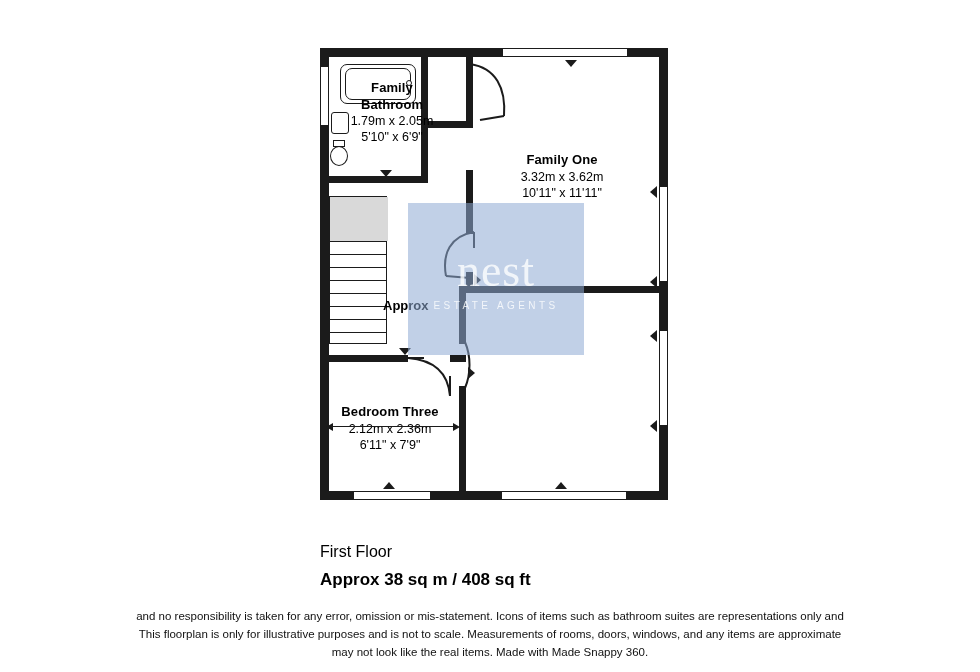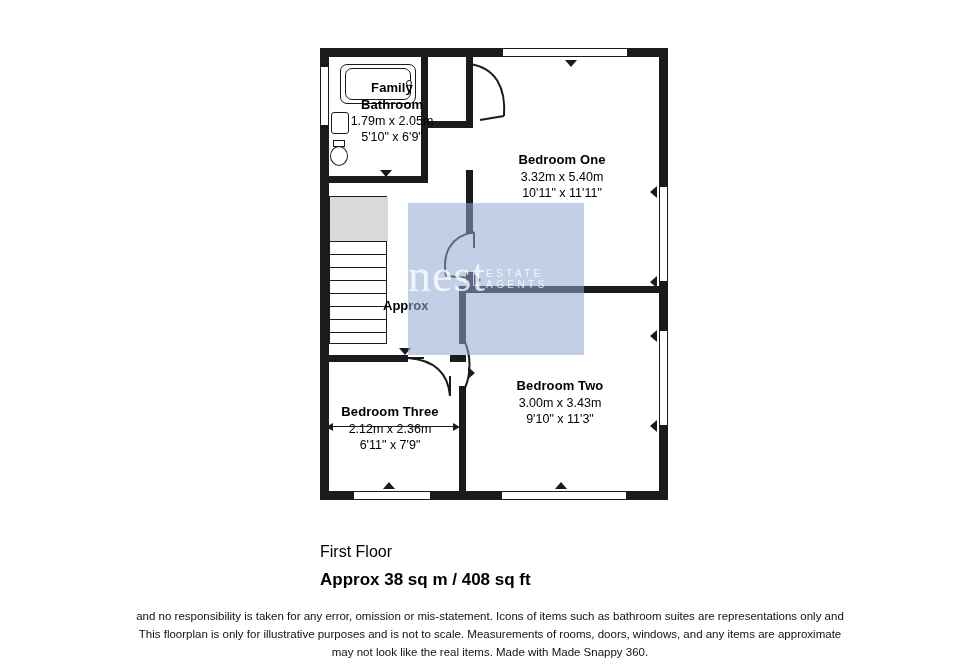--- a/index.html
+++ b/index.html
@@ -140,21 +140,21 @@
 
   
   .watermark {
     position: absolute;
     left: 408px;
     top: 203px;
     width: 176px;
     height: 152px;
     background: rgba(142, 170, 212, 0.55);
     display: flex;
-    flex-direction: row;
+    flex-direction: column;
     align-items: center;
     justify-content: center;
     pointer-events: none;
   }
   .wm-main {
     font-family: "Liberation Serif", serif;
     font-size: 46px;
     color: rgba(255,255,255,0.78);
     letter-spacing: 1px;
     line-height: 1;
@@ -280,30 +280,25 @@
     </svg>
 
     <div class="room-label" style="left:330px; top:80px; width:100px;padding-left:12px;">
       <div class="room-name">Family</div>
       <div class="room-name">Bathroom</div>
       <div class="room-dim">1.79m x 2.05m</div>
       <div class="room-dim">5'10" x 6'9"</div>
     </div>
 
     <div class="room-label" style="left:466px; top:152px; width:192px;">
-      <div class="room-name">Bedroom One</div>
-      <div class="room-dim">3.32m x 5.40m</div>
+      <div class="room-name">Family One</div>
+      <div class="room-dim">3.32m x 3.62m</div>
       <div class="room-dim">10'11" x 11'11"</div>
     </div>
 
-    <div class="room-label" style="left:463px; top:378px; width:194px;">
-      <div class="room-name">Bedroom Two</div>
-      <div class="room-dim">3.00m x 3.43m</div>
-      <div class="room-dim">9'10" x 11'3"</div>
-    </div>
 
     <div class="room-label" style="left:330px; top:404px; width:120px;">
       <div class="room-name">Bedroom Three</div>
       <div class="room-dim">2.12m x 2.36m</div>
       <div class="room-dim">6'11" x 7'9"</div>
     </div>
 
     <div class="landing-label" style="left:383px; top:298px;">Approx</div>
 
     <div class="dim-arrow" style="left:326px; top:422px; width:134px;">

